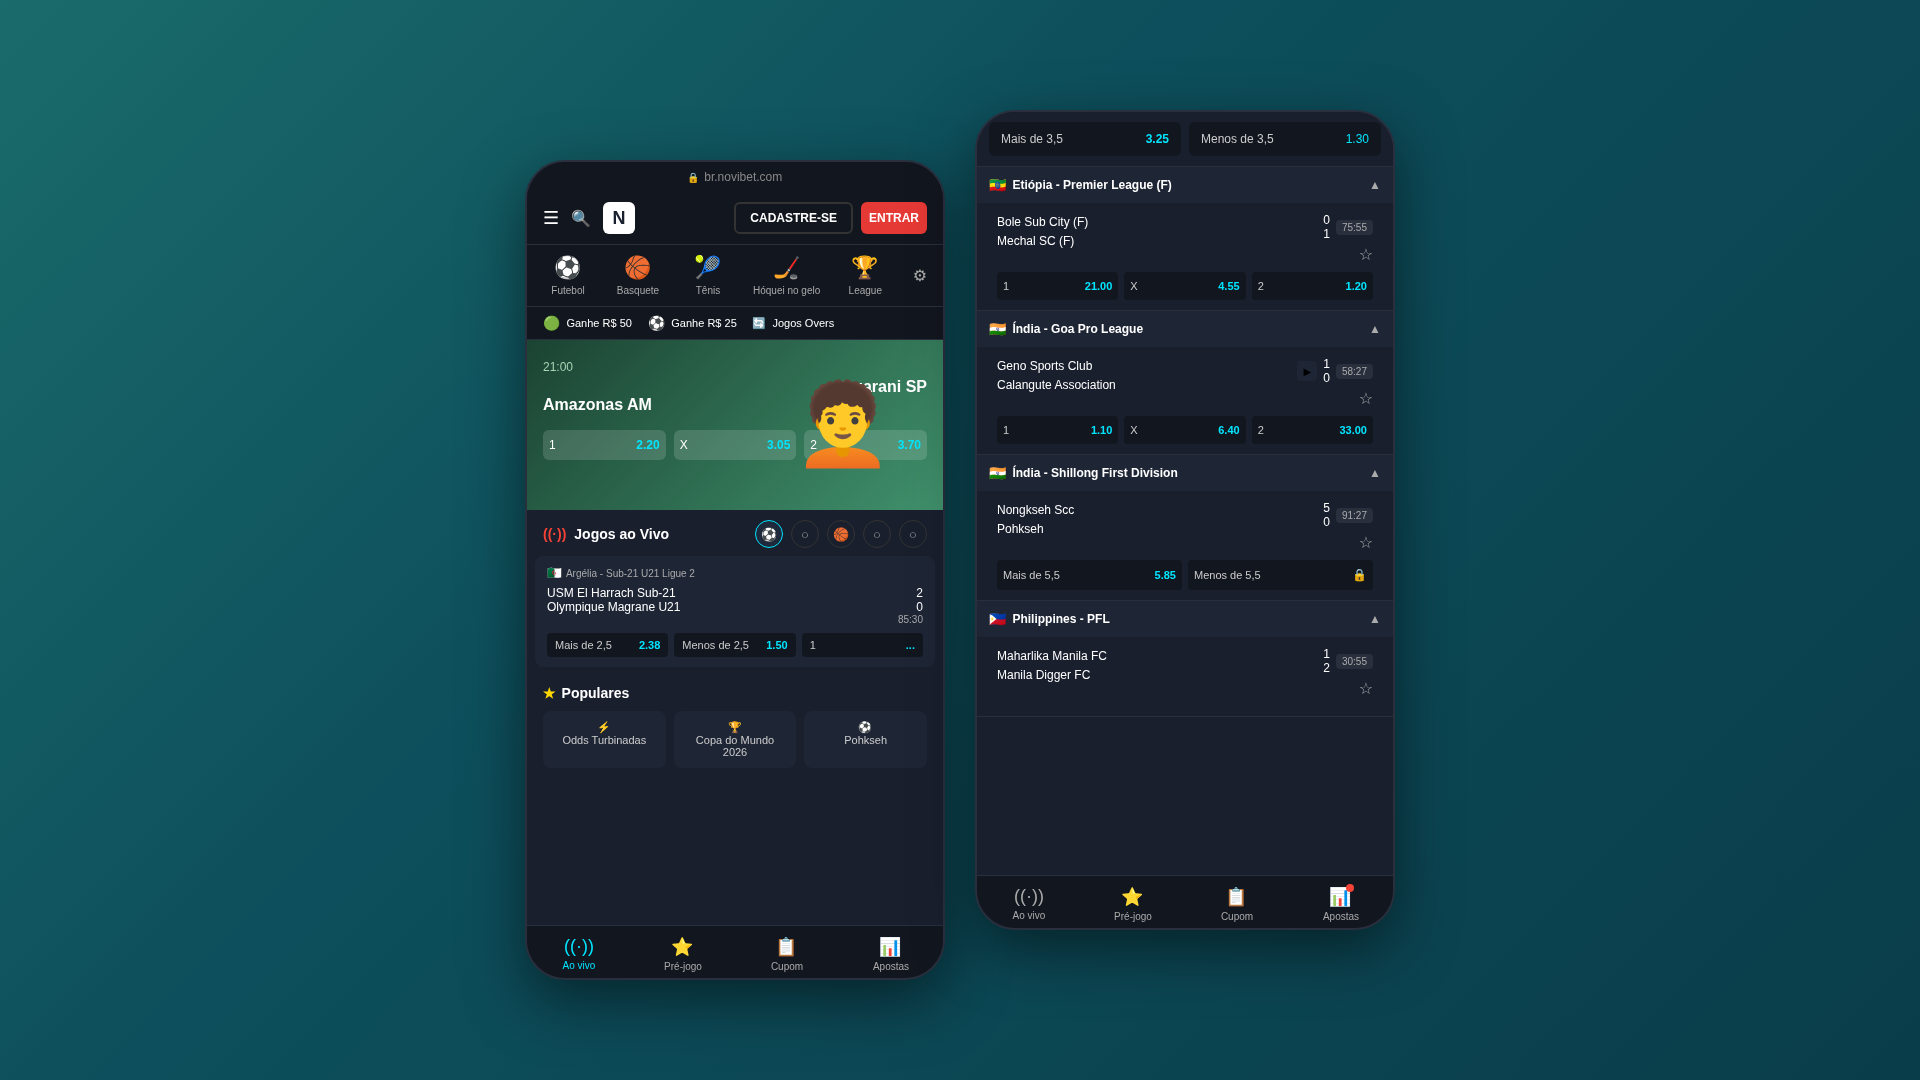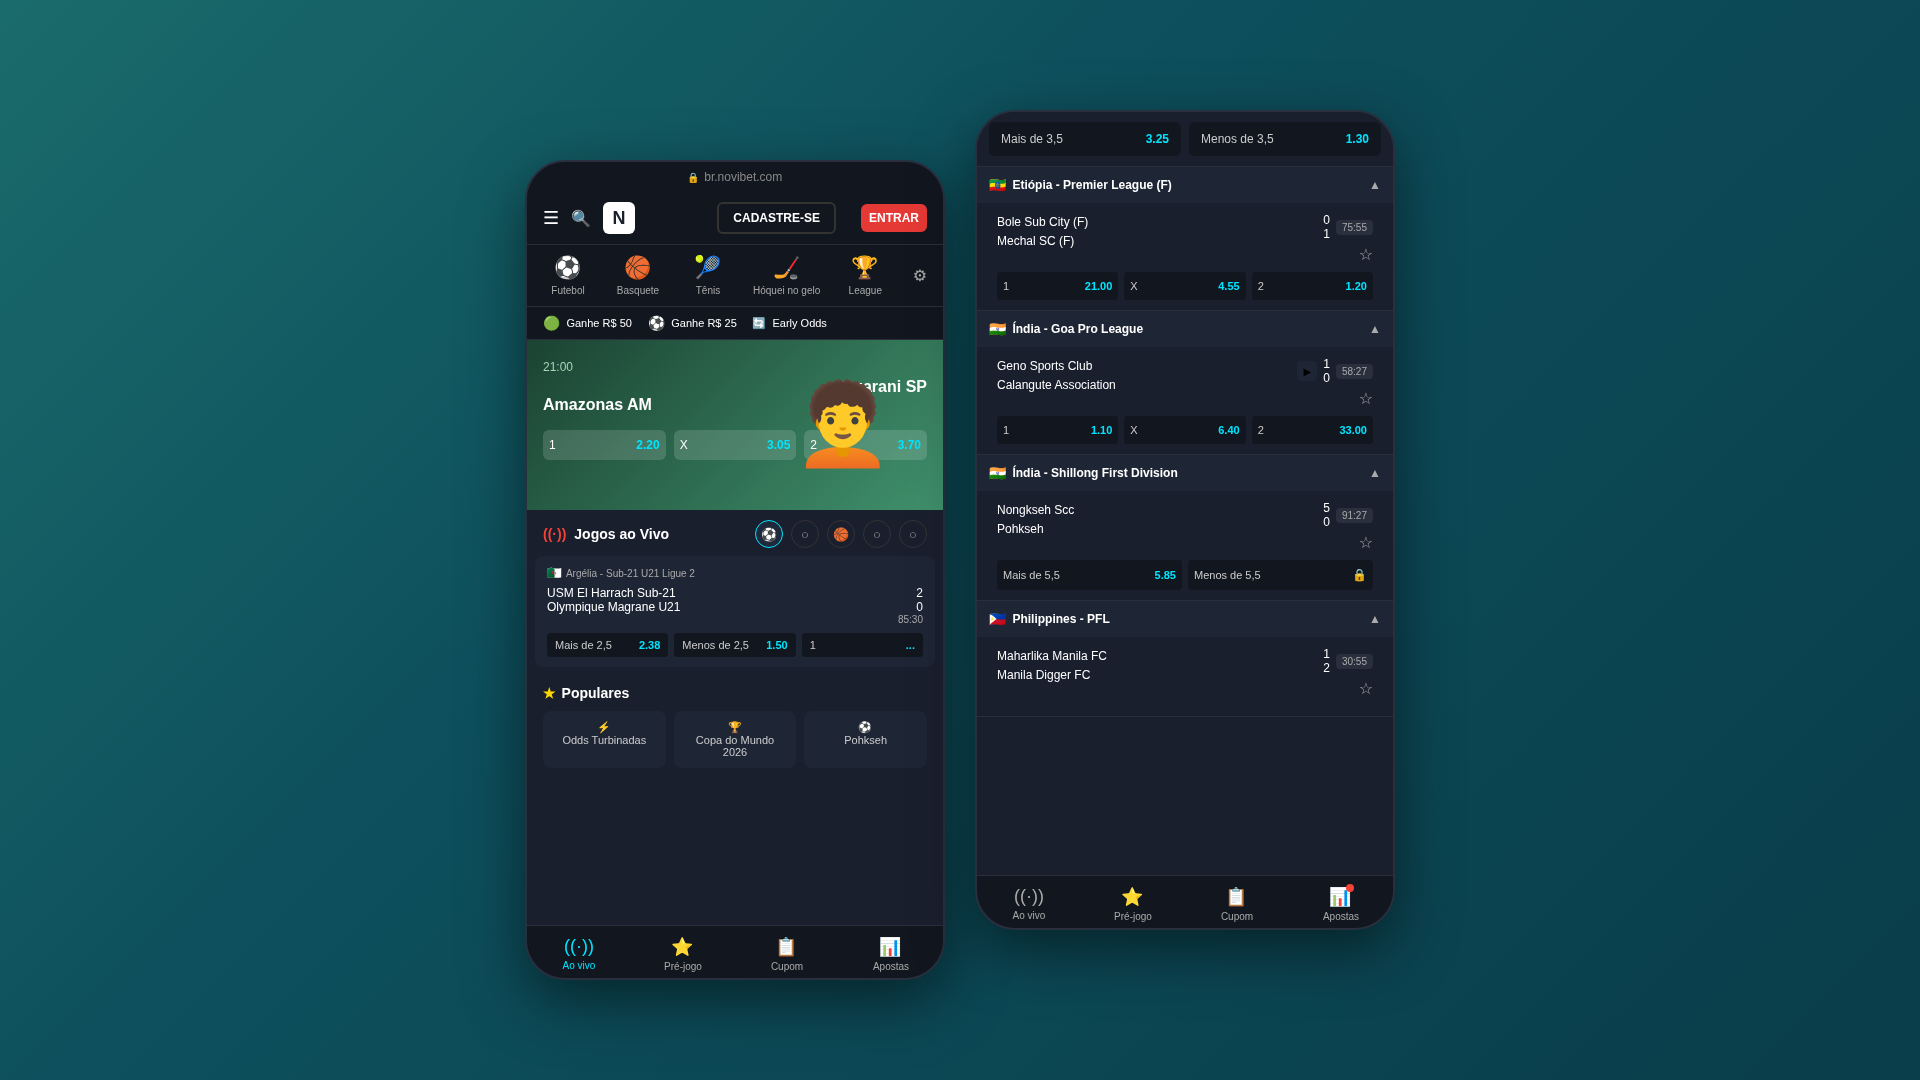--- a/index.html
+++ b/index.html
@@ -61,21 +61,21 @@
     
     .header {
       background: #12161f;
       padding: 10px 16px;
       display: flex;
       align-items: center;
       justify-content: space-between;
       border-bottom: 1px solid #2a2f3e;
     }
     .header-left { display: flex; align-items: center; gap: 12px; }
-    .header-right { display: flex; align-items: center; gap: 25px; }
+    .header-right { display: flex; gap: 8px; }
     .menu-icon { color: #fff; font-size: 18px; cursor: pointer; }
     .search-icon { color: #fff; font-size: 16px; }
     .logo-n {
       width: 32px;
       height: 32px;
       background: #fff;
       border-radius: 6px;
       display: flex;
       align-items: center;
       justify-content: center;
@@ -511,21 +511,21 @@
     <div class="promo-item">
       <span class="promo-dot-green">🟢</span>
       <span>Ganhe R$ 50</span>
     </div>
     <div class="promo-item">
       <span class="promo-dot-soccer">⚽</span>
       <span>Ganhe R$ 25</span>
     </div>
     <div class="promo-item">
       <span>🔄</span>
-      <span>Early Odds</span>
+      <span>Jogos Overs</span>
     </div>
   </div>
 
   <div class="hero-banner">
     <div class="hero-time">21:00</div>
     <div class="hero-team1">Guarani SP</div>
     <div class="hero-team2">Amazonas AM</div>
     <div class="hero-player">🧑‍🦱</div>
     <div class="hero-odds">
       <button class="odds-btn">
@@ -635,21 +635,21 @@
 <div class="phone-right">
   <div class="scroll-body">
 
     <div class="top-odds-row">
       <div class="top-odds-pill">
         <span>Mais de 3,5</span>
         <span style="color:#00e5ff;font-weight:700">3.25</span>
       </div>
       <div class="top-odds-pill">
         <span>Menos de 3,5</span>
-        <span style="color:#00e5ff;font-weight:700">1.30</span>
+        <span style="color:#00e5ff;font-weight:400">1.30</span>
       </div>
     </div>
 
     <div class="league-section">
       <div class="league-header">
         <div class="league-name">
           <span class="league-flag">🇪🇹</span>
           <span>Etiópia - Premier League (F)</span>
         </div>
         <span class="chevron-icon">▲</span>

